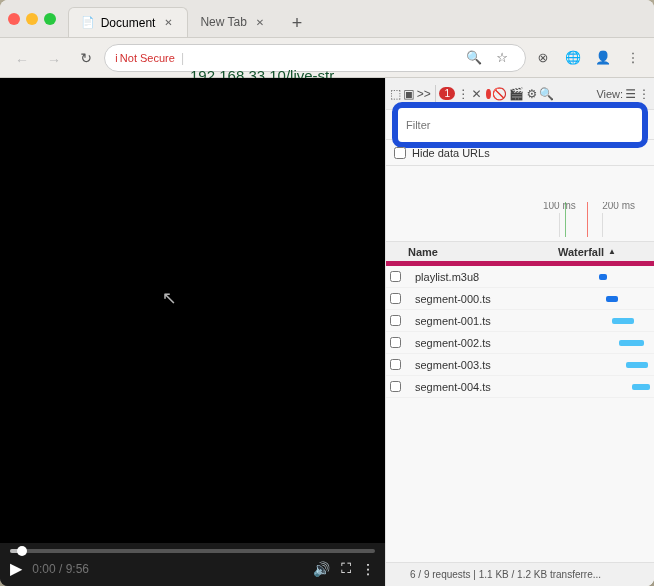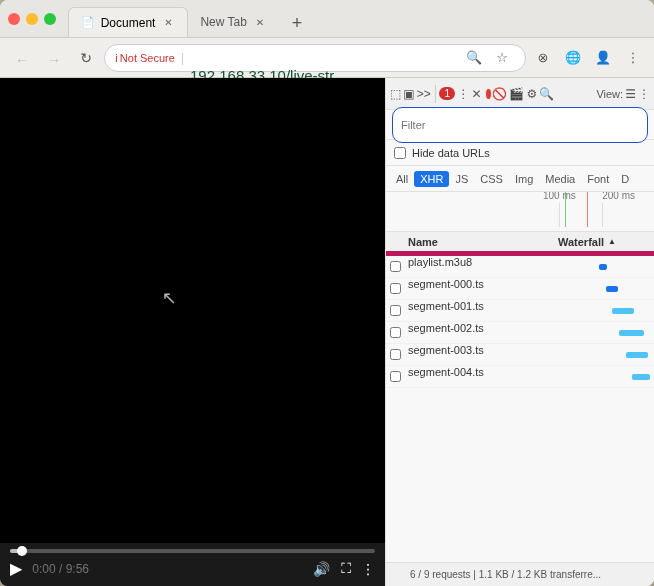--- a/index.html
+++ b/index.html
@@ -355,21 +355,21 @@
       align-items: center;
       padding: 4px 6px;
       border-bottom: 1px solid #e0e0e0;
       gap: 6px;
       height: 30px;
       flex-shrink: 0;
     }
 
     .filter-input {
       flex: 1;
-      border: 1px solid #1d4ed8;
+      border: 6px solid #1d4ed8;
       border-radius: 10px;
       padding: 11px 8px;
       font-size: 11px;
       outline: none;
     }
 
     
     .hide-data-row {
       display: flex;
       align-items: center;
@@ -416,20 +416,21 @@
       color: white;
     }
 
     
     .waterfall-header-area {
       height: 40px;
       border-bottom: 1px solid #e0e0e0;
       position: relative;
       flex-shrink: 0;
       overflow: hidden;
+      margin-top: 36px;
     }
 
     
     .network-table-header {
       display: flex;
       align-items: center;
       background: #f0f0f0;
       border-bottom: 5px solid #be185d;
       height: 24px;
       flex-shrink: 0;
@@ -444,24 +445,26 @@
 
     .sort-arrow { font-size: 8px; }
 
     .network-rows {
       flex: 1;
       overflow-y: auto;
     }
 
     .network-row {
       display: flex;
+      align-items: center;
       height: 22px;
       border-bottom: 1px solid #f0f0f0;
       font-size: 11px;
       cursor: pointer;
+      gap: 7px;
     }
 
     .row-check {
       width: 18px;
       flex-shrink: 0;
       display: flex;
       align-items: center;
       justify-content: center;
     }
 
@@ -601,30 +604,20 @@
 
       <div class="network-filter">
         <input class="filter-input" type="text" placeholder="Filter" style="">
       </div>
 
       <div class="hide-data-row">
         <input type="checkbox" style="">
         <span class="hide-data-label">Hide data URLs</span>
       </div>
 
-      <div class="type-filter-tabs">
-        <div class="type-tab">All</div>
-        <div class="type-tab active">XHR</div>
-        <div class="type-tab">JS</div>
-        <div class="type-tab">CSS</div>
-        <div class="type-tab">Img</div>
-        <div class="type-tab">Media</div>
-        <div class="type-tab">Font</div>
-        <div class="type-tab">D</div>
-      </div>
 
       <div class="waterfall-header-area">
         <div style="position:absolute;left:120px;right:0;height:100%;display:flex;align-items:flex-end;padding-bottom:4px;">
           <div style="position:absolute;left:25%;display:flex;flex-direction:column;align-items:center;height:100%;">
             <span style="font-size:10px;color:#777;margin-top:2px;">100 ms</span>
             <div style="flex:1;width:1px;background:#ddd;margin-top:2px;"></div>
           </div>
           <div style="position:absolute;left:65%;display:flex;flex-direction:column;height:100%;">
             <span style="font-size:10px;color:#777;margin-top:2px;">200 ms</span>
             <div style="flex:1;width:1px;background:#ddd;margin-top:2px;"></div>

